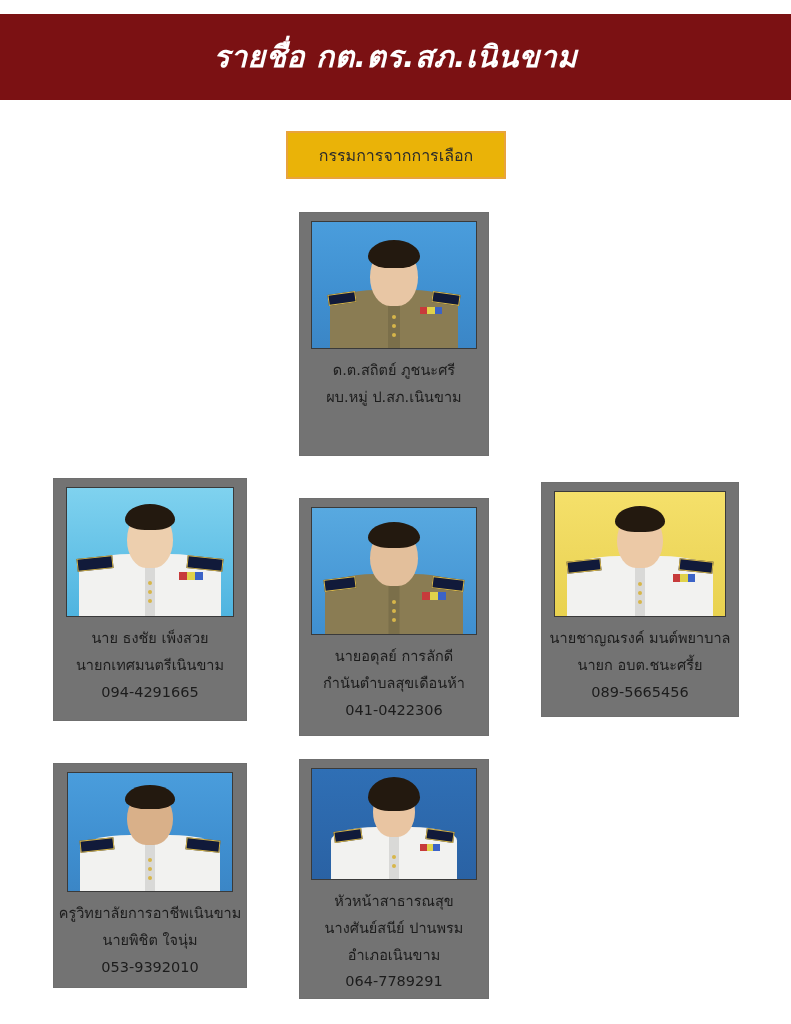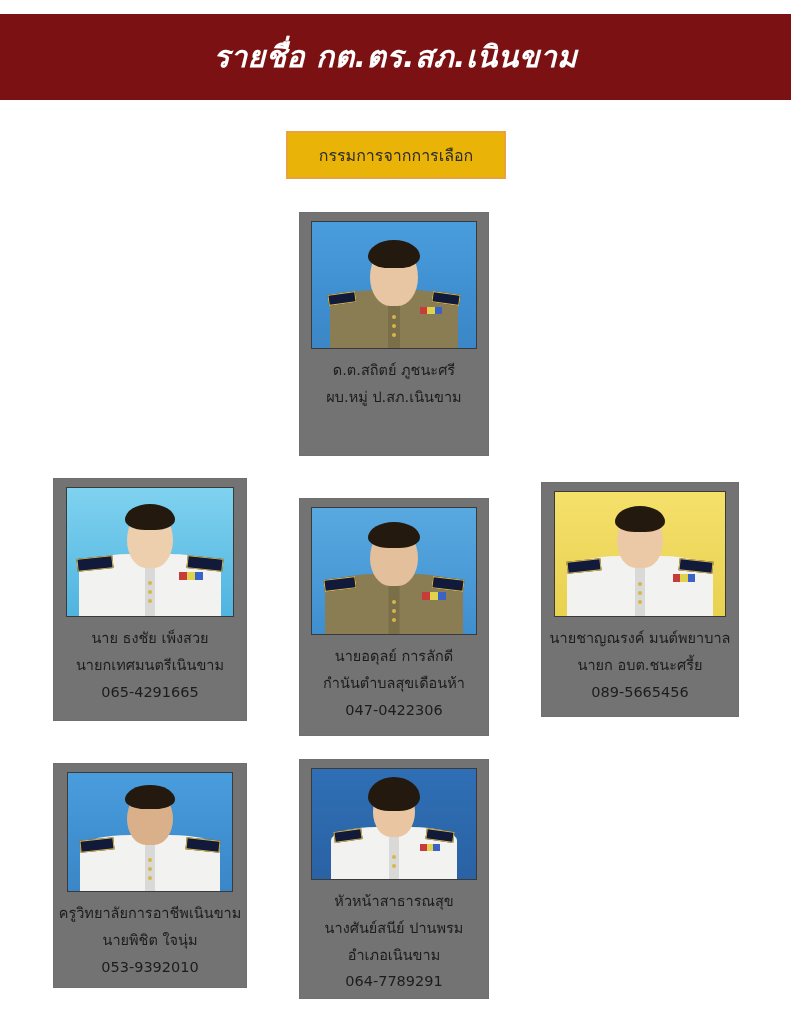--- a/index.html
+++ b/index.html
@@ -190,21 +190,21 @@
       <div class="shoulderboard" style="left:10px; bottom:46px; width:34px; height:11px; transform:rotate(-6deg);"></div>
       <div class="shoulderboard" style="right:10px; bottom:46px; width:34px; height:11px; transform:rotate(6deg);"></div>
       <div class="ribbon" style="right:30px; bottom:36px; width:24px; height:8px;"></div>
       <div class="head" style="top:22px; width:46px; height:58px; background:#edcfae;"></div>
       <div class="hair" style="top:16px; width:50px; height:26px;"></div>
     </div>
   </div>
   <div class="card-lines">
     <div class="card-line">นาย ธงชัย เพ็งสวย</div>
     <div class="card-line">นายกเทศมนตรีเนินขาม</div>
-    <div class="card-line">065-4291665</div>
+    <div class="card-line">094-4291665</div>
   </div>
 </div>
 
 <div class="card" style="left:299px; top:474px; width:190px; height:238px;margin-top:24px;">
   <div class="card-photo" style="width:166px; height:128px;">
     <div class="photo-inner">
       <div class="photo-bg pb-blue2"></div>
       <div class="torso t-khaki" style="width:138px; height:60px;"></div>
       <div class="placket" style="bottom:0; width:11px; height:60px;"></div>
       <div class="btnrow" style="bottom:7px;">
@@ -215,21 +215,21 @@
       <div class="shoulderboard" style="left:12px; bottom:44px; width:30px; height:10px; transform:rotate(-7deg);"></div>
       <div class="shoulderboard" style="right:12px; bottom:44px; width:30px; height:10px; transform:rotate(7deg);"></div>
       <div class="ribbon" style="right:30px; bottom:34px; width:24px; height:8px;"></div>
       <div class="head" style="top:20px; width:48px; height:58px; background:#e3bf9b;"></div>
       <div class="hair" style="top:14px; width:52px; height:26px;"></div>
     </div>
   </div>
   <div class="card-lines">
     <div class="card-line">นายอดุลย์  การลักดี</div>
     <div class="card-line">กำนันตำบลสุขเดือนห้า</div>
-    <div class="card-line">047-0422306</div>
+    <div class="card-line">041-0422306</div>
   </div>
 </div>
 
 <div class="card" style="left:541px; top:482px; width:198px; height:235px;">
   <div class="card-photo" style="width:172px; height:126px;">
     <div class="photo-inner">
       <div class="photo-bg pb-yellow"></div>
       <div class="torso t-white" style="width:146px; height:60px;"></div>
       <div class="placket" style="bottom:0; width:10px; height:60px;"></div>
       <div class="btnrow" style="bottom:7px;">

